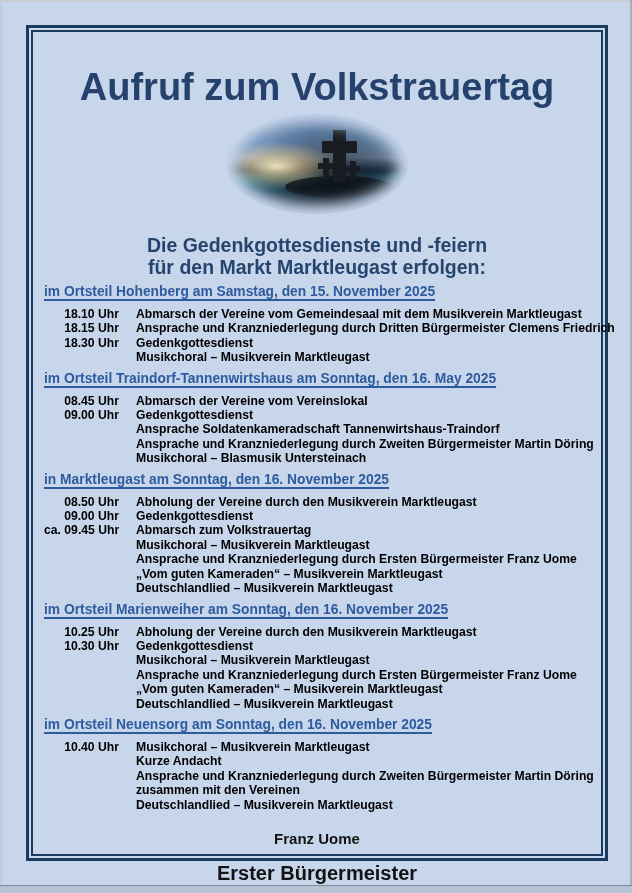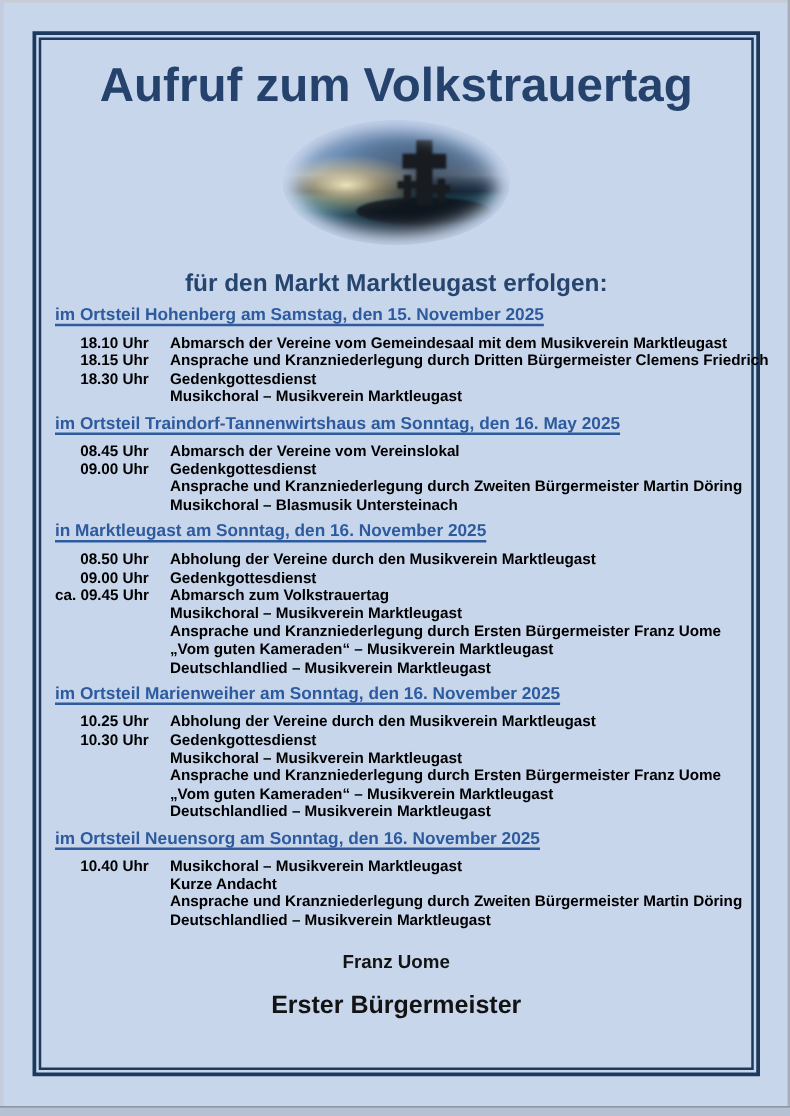--- a/index.html
+++ b/index.html
@@ -17,21 +17,21 @@
 
   .frame{
     position:absolute;left:26px;top:25px;right:24px;bottom:32px;
     border:3px solid #1c3a5e;
   }
   .frame-inner{
     position:absolute;inset:2px;
     border:2px solid #1c3a5e;
     pointer-events:none;
   }
-  .content{position:absolute;inset:0;padding:18px 0 0 0;}
+  .content{position:absolute;inset:0;padding:36px 0 0 0;}
 
   .doc-title{
     margin:0;text-align:center;
     font-size:38px;line-height:46px;font-weight:bold;
     color:#24426c;letter-spacing:0px;white-space:nowrap;
   }
 
   .oval{
     width:182px;height:100px;border-radius:50%;
     position:relative;margin:4px auto 0;
@@ -102,20 +102,21 @@
           <rect x="97" y="44" width="6" height="21" fill="#181b20"></rect>
           <rect x="92" y="49" width="16" height="6" fill="#181b20"></rect>
 
           <rect x="124" y="47" width="6" height="19" fill="#181b20"></rect>
           <rect x="120" y="52" width="14" height="6" fill="#181b20"></rect>
         </svg>
         <div class="oval-feather"></div>
       </div>
 
       <div class="subtitle">
+        <div>Die Gedenkgottesdienste und -feiern</div>
         <div>für den Markt Marktleugast erfolgen:</div>
       </div>
 
       <div class="sections" id="sections">
   <div class="section">
     <div class="section-heading">im Ortsteil Hohenberg am Samstag, den 15. November 2025</div>
     <div class="rows">
   <div class="row">
     <span class="time">18.10 Uhr</span>
     <span class="desc">Abmarsch der Vereine vom Gemeindesaal mit dem Musikverein Marktleugast</span>
@@ -144,20 +145,24 @@
   <div class="row">
     <span class="time">08.45 Uhr</span>
     <span class="desc">Abmarsch der Vereine vom Vereinslokal</span>
   </div>
 
   <div class="row">
     <span class="time">09.00 Uhr</span>
     <span class="desc">Gedenkgottesdienst</span>
   </div>
 
+  <div class="row">
+    <span class="time"></span>
+    <span class="desc">Ansprache Soldatenkameradschaft Tannenwirtshaus-Traindorf</span>
+  </div>
 
   <div class="row">
     <span class="time"></span>
     <span class="desc">Ansprache und Kranzniederlegung durch Zweiten Bürgermeister Martin Döring</span>
   </div>
 
   <div class="row">
     <span class="time"></span>
     <span class="desc">Musikchoral – Blasmusik Untersteinach</span>
   </div>
@@ -252,20 +257,21 @@
     <span class="desc">Kurze Andacht</span>
   </div>
 
   <div class="row">
     <span class="time"></span>
     <span class="desc">Ansprache und Kranzniederlegung durch Zweiten Bürgermeister Martin Döring</span>
   </div>
 
   <div class="row">
     <span class="time"></span>
+    <span class="desc">zusammen mit den Vereinen</span>
   </div>
 
   <div class="row">
     <span class="time"></span>
     <span class="desc">Deutschlandlied – Musikverein Marktleugast</span>
   </div>
 </div>
   </div>
 </div>
 

